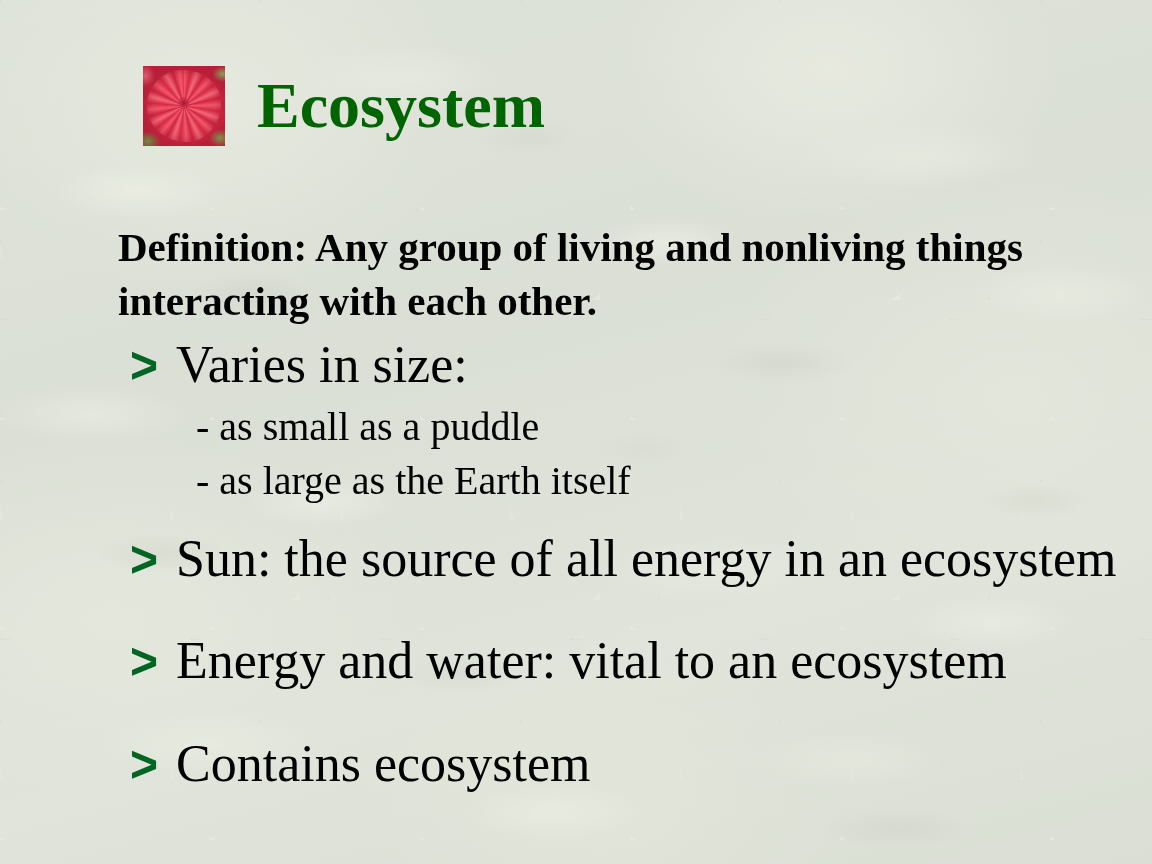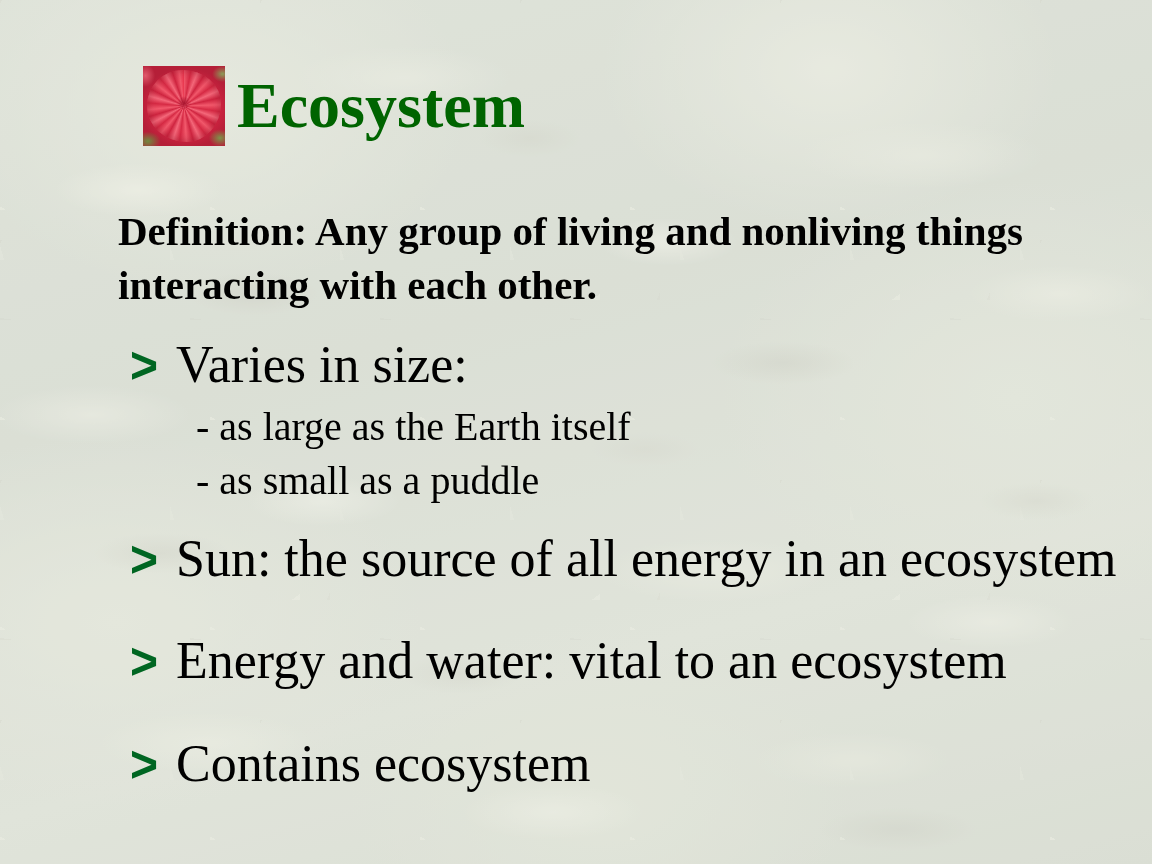--- a/index.html
+++ b/index.html
@@ -88,20 +88,21 @@
     background: rgba(222,227,217,0.34);
   }
 
   
   #title-row {
     position: absolute;
     left: 143px;
     top: 66px;
     display: flex;
     align-items: center;
+    gap: 20px;
   }
 
   #flower-image {
     width: 82px;
     height: 80px;
     flex: 0 0 auto;
     position: relative;
     overflow: hidden;
     background:
       radial-gradient(ellipse 46px 40px at 52% 52%, #f4566a 0%, #e8344c 42%, #cf2340 70%, #b51f38 100%),
@@ -145,21 +146,21 @@
     font-weight: bold;
     line-height: 1;
     color: #006400;
     white-space: nowrap;
   }
 
   
   #definition {
     position: absolute;
     left: 118px;
-    top: 204px;
+    top: 220px;
     width: 950px;
     font-size: 41px;
     font-weight: bold;
     line-height: 1.32;
     color: #000000;
   }
 
   #bullet-list {
     position: absolute;
     left: 130px;
@@ -232,22 +233,22 @@
   <div id="definition">Definition: Any group of living and nonliving things interacting with each other.</div>
 
   <div id="bullet-list">
 
     <div class="bullet-item" id="item-0">
       <div class="bullet-line">
         <span class="bullet-marker">&gt;</span>
         <span class="bullet-text">Varies in size:</span>
       </div>
       <div class="sub-list">
+        <div class="sub-item">- as small as a puddle</div>
         <div class="sub-item">- as large as the Earth itself</div>
-        <div class="sub-item">- as small as a puddle</div>
       </div>
     </div>
 
     <div class="bullet-item" id="item-1">
       <div class="bullet-line">
         <span class="bullet-marker">&gt;</span>
         <span class="bullet-text">Sun: the source of all energy in an ecosystem</span>
       </div>
     </div>
 

